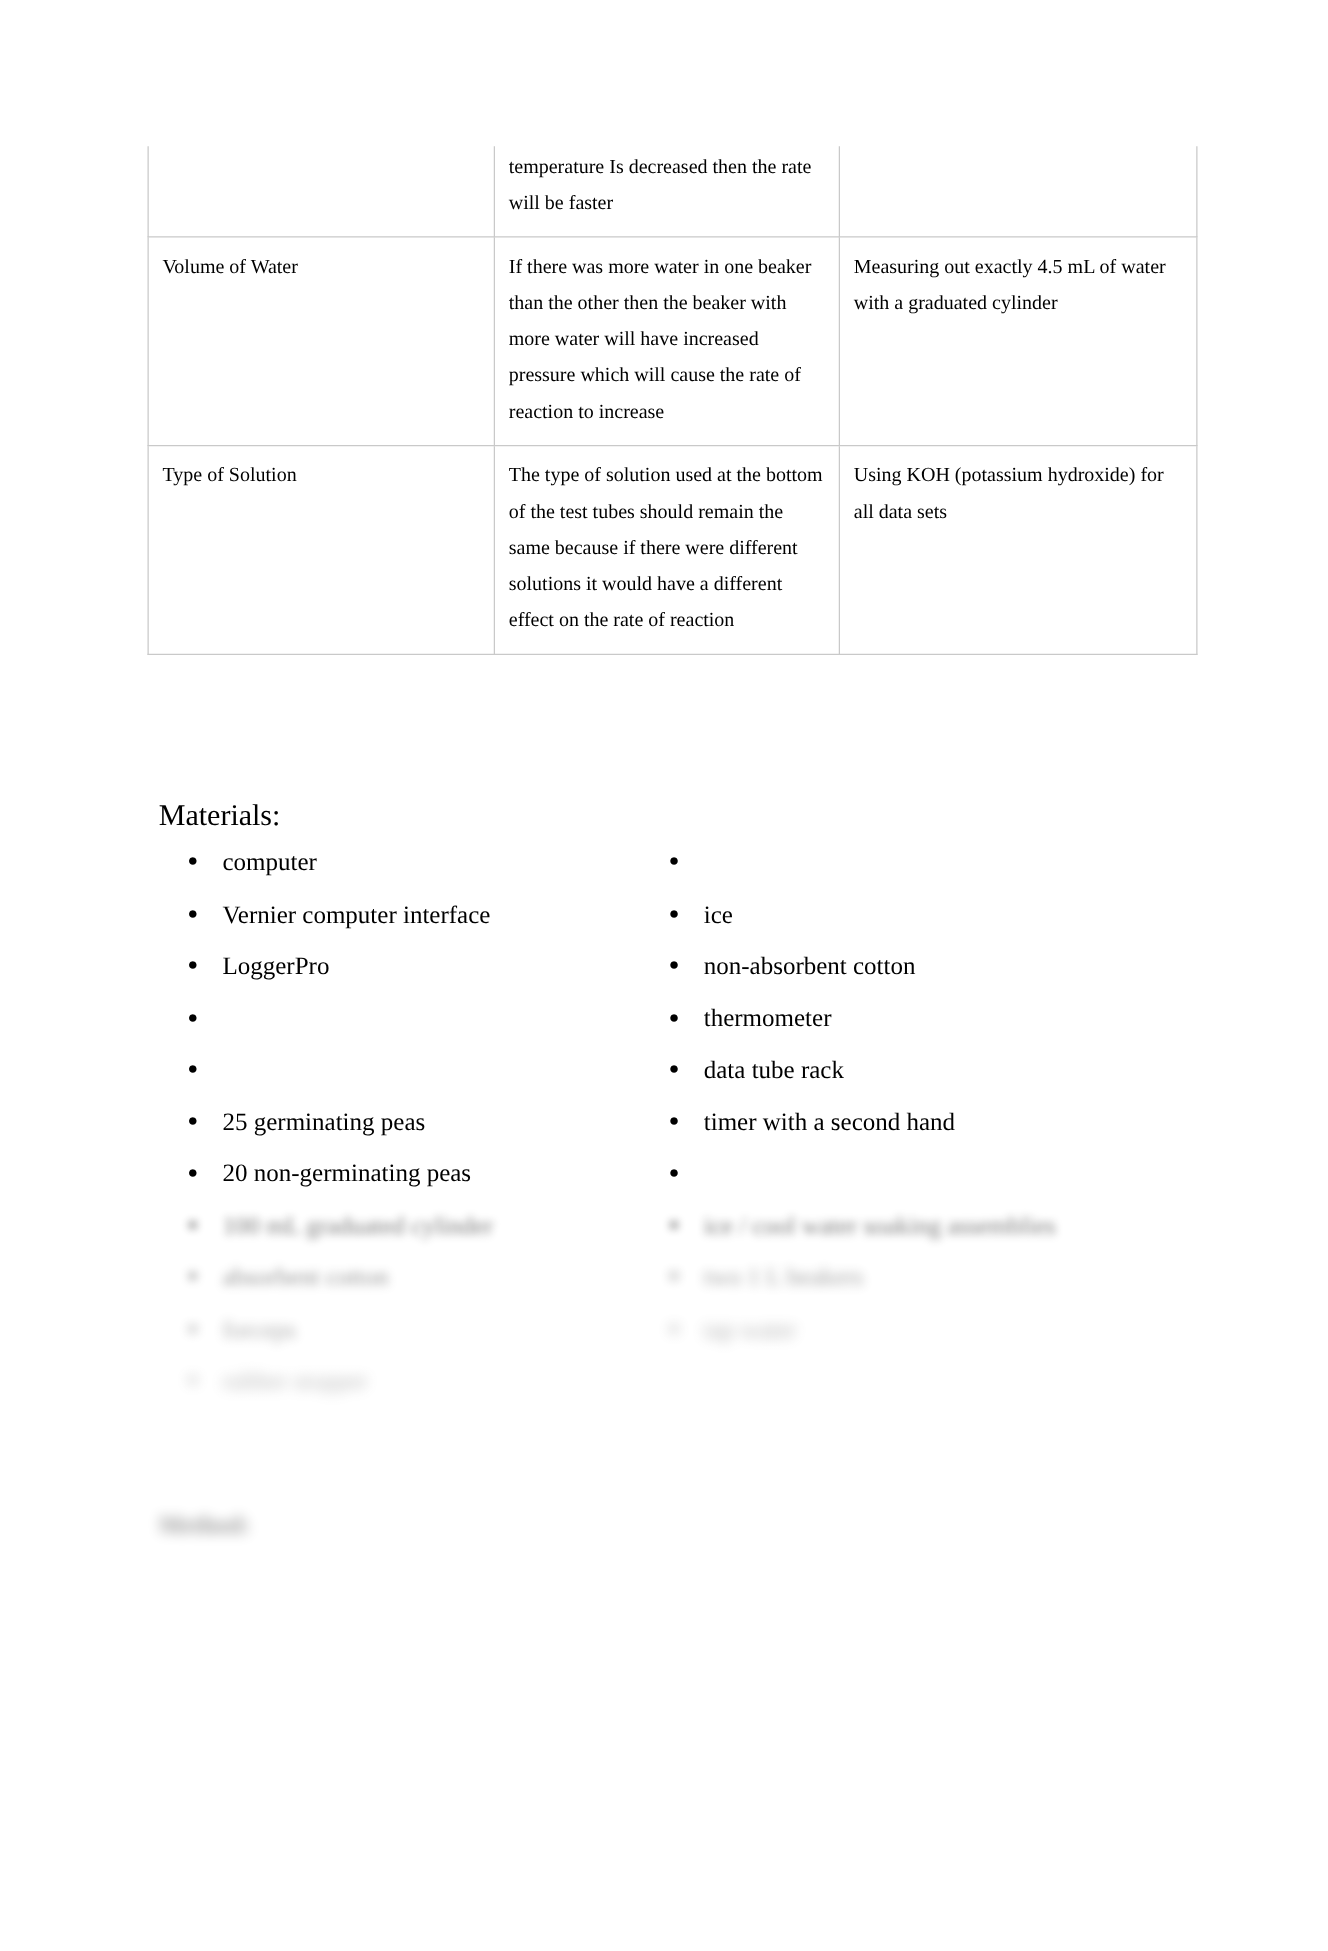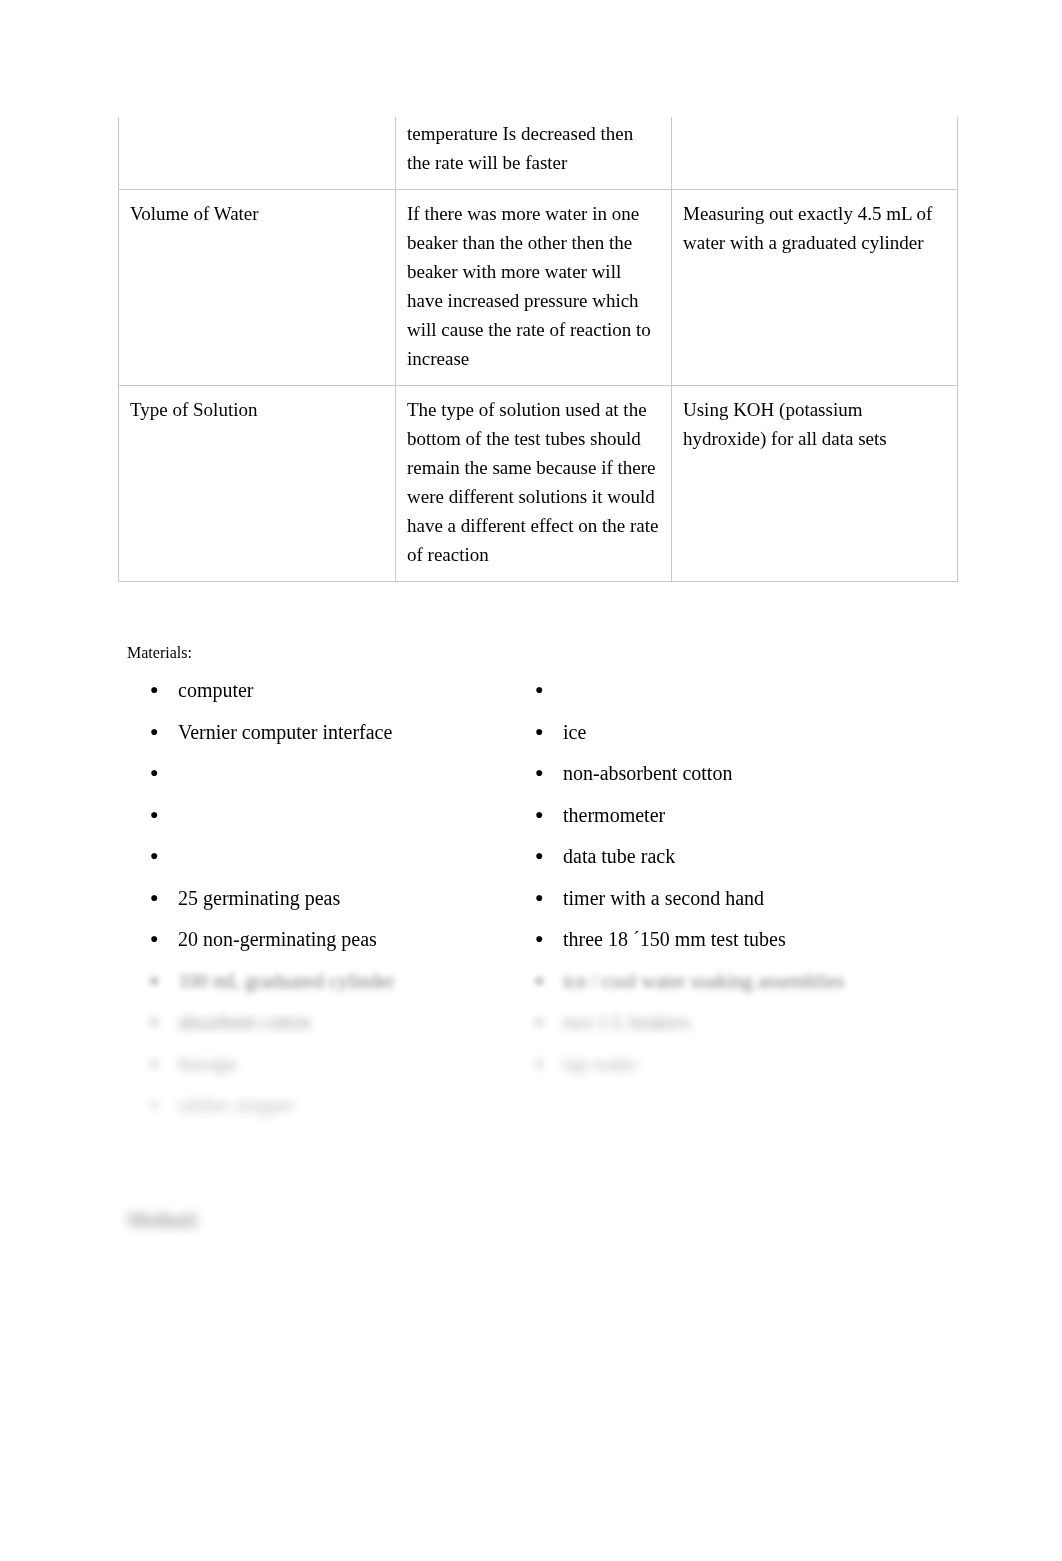--- a/index.html
+++ b/index.html
@@ -31,42 +31,42 @@
     left: 118px;
     top: 117px;
     width: 770px;
     border-collapse: collapse;
     table-layout: fixed;
   }
   .var-table td {
     border: 1px solid #c9c9c9;
     vertical-align: top;
     padding: 9px 11px 12px 11px;
-    font-size: 19px;
+    font-size: 16px;
     line-height: 29px;
     font-family: "Liberation Serif", "DejaVu Serif", serif;
   }
   .col-a { width: 254px; }
   .col-b { width: 253px; }
   .col-c { width: 263px; }
 
   
   .var-table tr.row-clipped td {
     border-top: none;
     padding-top: 2px;
   }
 
   .cell-text { display: block; }
 
   
   .materials-heading {
     position: absolute;
     left: 127px;
     top: 639px;
-    font-size: 16px;
+    font-size: 24px;
     line-height: 28px;
     font-family: "Liberation Serif", "DejaVu Serif", serif;
   }
 
   .mat-col {
     position: absolute;
     top: 676px;
   }
   .mat-col-left  { left: 150px; width: 400px; }
   .mat-col-right { left: 535px; width: 400px; }
@@ -181,20 +181,21 @@
       <div class="mat-item">
         <span class="mat-bullet">●</span>
         <span class="mat-label">computer</span>
       </div>
       <div class="mat-item">
         <span class="mat-bullet">●</span>
         <span class="mat-label">Vernier computer interface</span>
       </div>
       <div class="mat-item">
         <span class="mat-bullet">●</span>
+        <span class="mat-label">LoggerPro</span>
       </div>
       <div class="mat-item">
         <span class="mat-bullet">●</span>
       </div>
       <div class="mat-item">
         <span class="mat-bullet">●</span>
       </div>
       <div class="mat-item">
         <span class="mat-bullet">●</span>
         <span class="mat-label">25 germinating peas</span>
@@ -239,21 +240,20 @@
       <div class="mat-item">
         <span class="mat-bullet">●</span>
         <span class="mat-label">data tube rack</span>
       </div>
       <div class="mat-item">
         <span class="mat-bullet">●</span>
         <span class="mat-label">timer with a second hand</span>
       </div>
       <div class="mat-item">
         <span class="mat-bullet">●</span>
-        <span class="mat-label">three 18 ´150 mm test tubes</span>
       </div>
       <div class="mat-item blur-2">
         <span class="mat-bullet">●</span>
         <span class="mat-label">ice / cool water soaking assemblies</span>
       </div>
       <div class="mat-item blur-4">
         <span class="mat-bullet">●</span>
         <span class="mat-label">two 1 L beakers</span>
       </div>
       <div class="mat-item blur-5">

